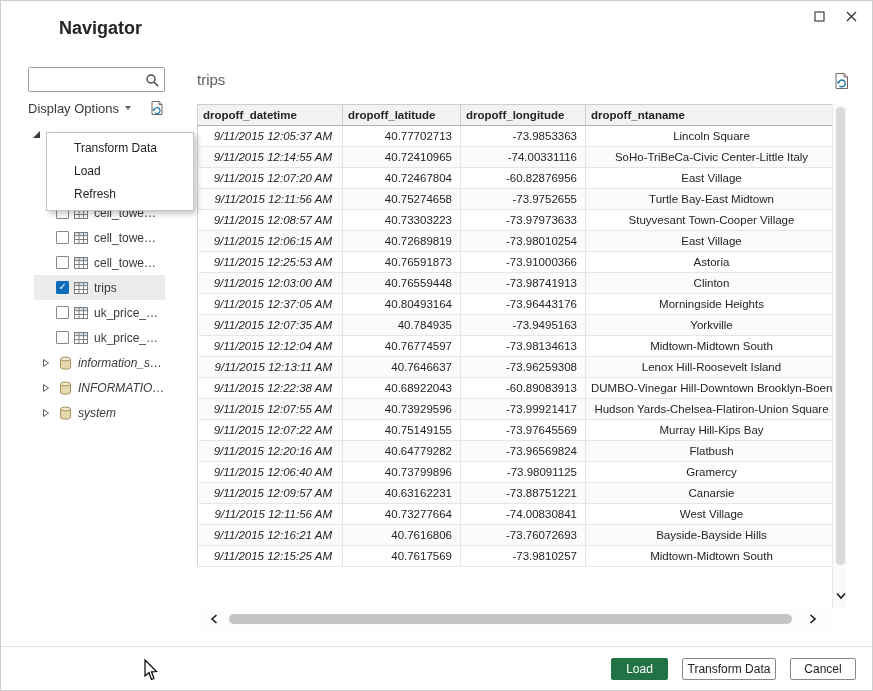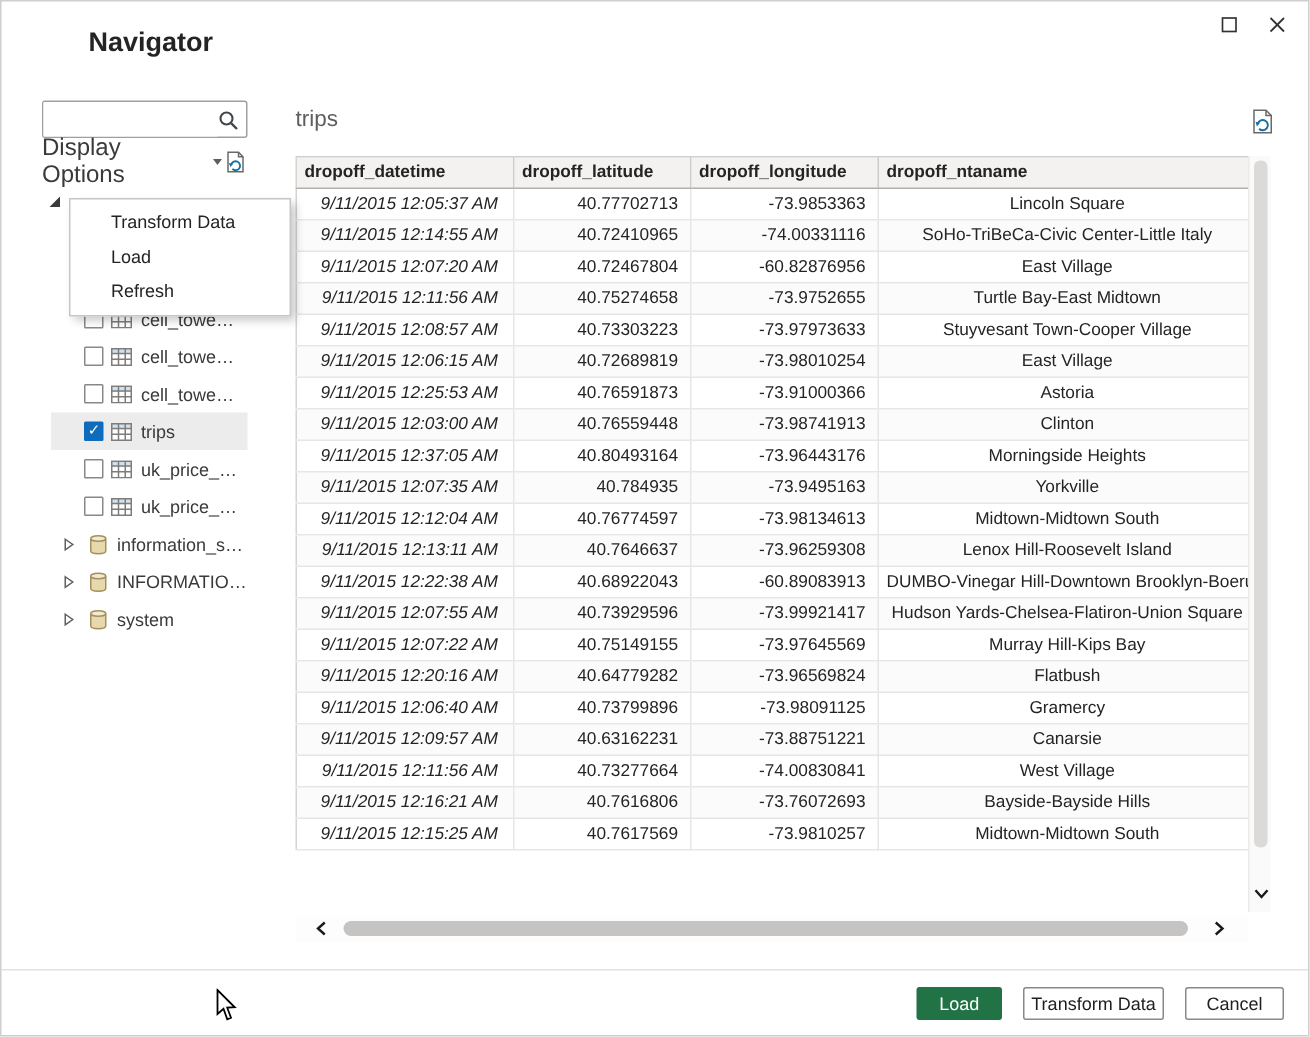--- a/index.html
+++ b/index.html
@@ -20,38 +20,38 @@
   .win-controls .wc { display: flex; align-items: center; justify-content: center; width: 14px; height: 14px; }
 
   
   .search-box { left: 27px; top: 66px; width: 137px; height: 25px; border: 1px solid #a19f9d;
     border-radius: 2px; display: flex; align-items: center; background: #fff; }
   .search-box input { flex: 1; min-width: 0; border: none; outline: none; height: 100%;
     padding: 0 5px; font-size: 12px; font-family: "Liberation Sans", sans-serif; }
   .search-box .sicon { display: flex; padding-right: 5px; }
 
   .display-options { left: 27px; top: 99px; width: 137px; height: 16px; display: flex;
-    align-items: center; font-size: 16px; color: #3b3a39; }
+    align-items: center; font-size: 13px; color: #3b3a39; }
   .display-options .caret { margin-left: 5px; display: flex; }
   .display-options .refresh { margin-left: auto; display: flex; }
 
   .root-arrow { left: 31px; top: 129px; display: flex; }
 
   
   .context-menu { left: 45px; top: 131px; width: 148px; background: #fff;
     border: 1px solid #c8c6c4; box-shadow: 3px 3px 6px rgba(0,0,0,.22); z-index: 30; padding: 4px 0; }
   .context-menu .item { height: 23px; line-height: 23px; padding-left: 27px; font-size: 12px;
     color: #252423; cursor: default; white-space: nowrap; }
 
   
   .tree { left: 33px; top: 199px; width: 131px; }
   .tree-row { height: 25px; display: flex; align-items: center; font-size: 12px; color: #3b3a39;
     white-space: nowrap; overflow: hidden; cursor: default; }
   .tree-row.table-row { padding-left: 22px; }
-  .tree-row.folder-row { padding-left: 8px; }
+  .tree-row.folder-row { padding-left: 8px; font-style: italic; }
   .tree-row.selected { background: #ececec; }
   .tree-row .cb { width: 13px; height: 13px; border: 1px solid #8a8886; border-radius: 1px;
     background: #fff; flex: none; position: relative; }
   .tree-row .cb.checked { background: #0f6cbd; border-color: #0f6cbd; }
   .tree-row .cb.checked::after { content: "✓"; position: absolute; left: 1.5px; top: -1px;
     color: #fff; font-size: 10px; }
   .tree-row .icon { display: flex; flex: none; margin-left: 5px; }
   .tree-row .arrow { margin-left: 0; margin-right: 4px; }
   .tree-row .lbl { margin-left: 6px; overflow: hidden; text-overflow: clip; }
 

